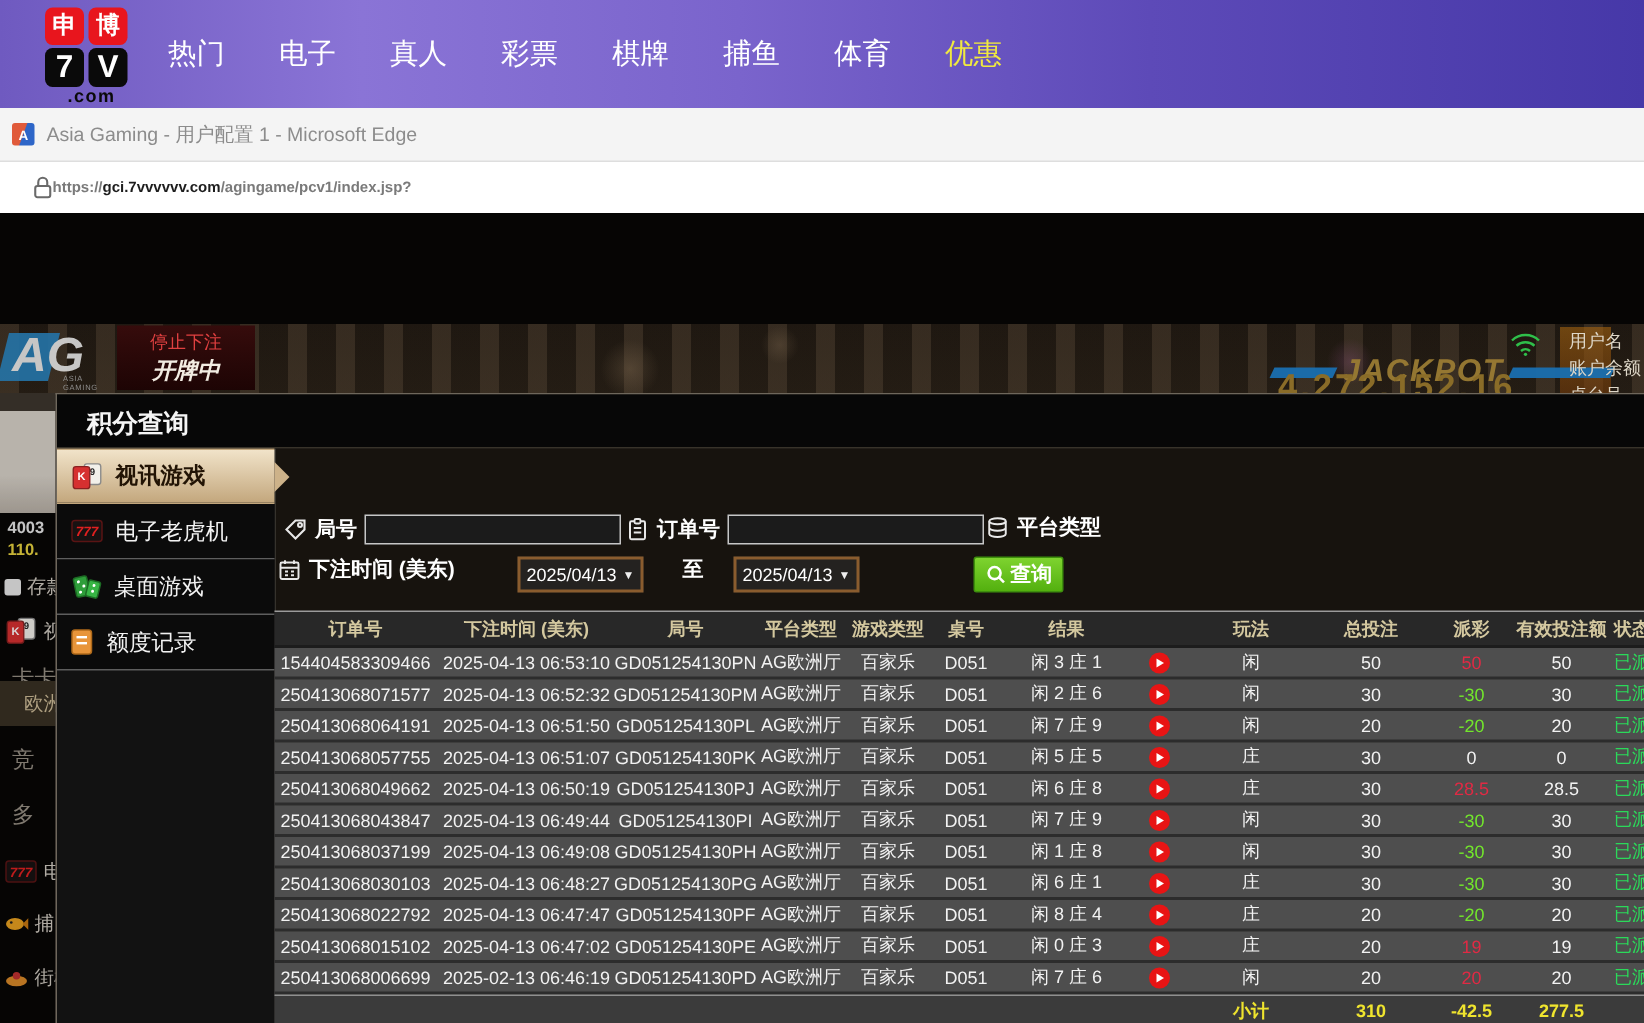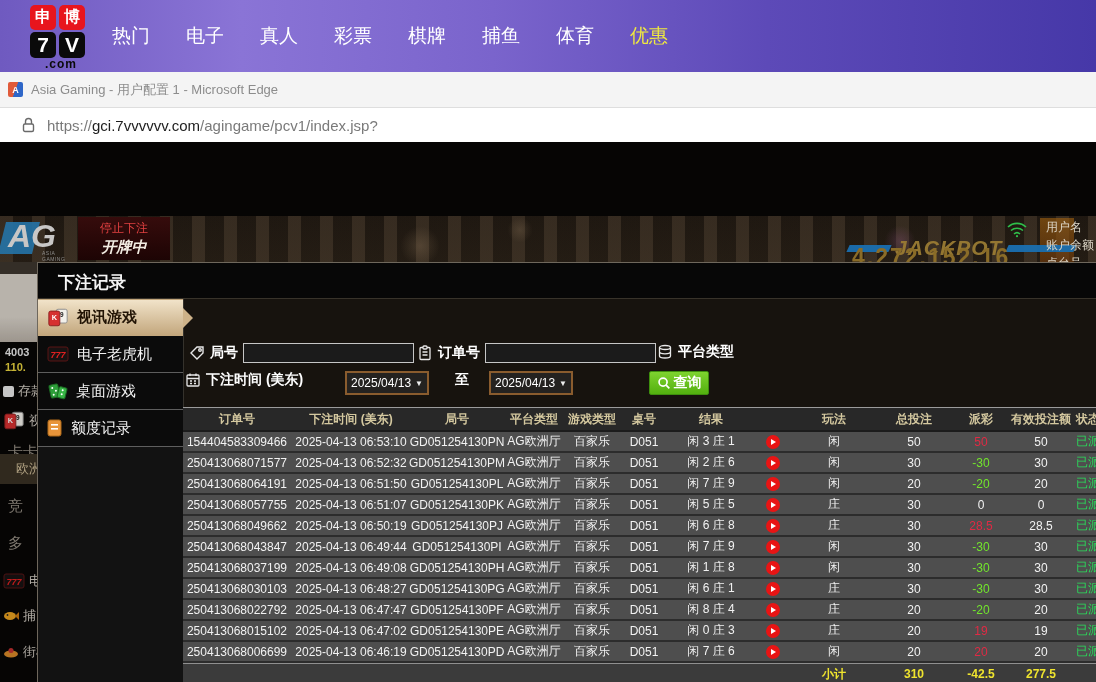--- a/index.html
+++ b/index.html
@@ -26,21 +26,21 @@
   
   .tabbar{position:absolute;left:0;top:72px;width:1096px;height:35px;background:#f4f4f4;
     border-bottom:1px solid #dedede;display:flex;align-items:center;}
   .favicon{width:15px;height:15px;margin-left:8px;border-radius:2px;
     background:linear-gradient(110deg,#e05a3a 48%,#2e66c8 52%);
     color:#fff;font-size:9px;font-weight:bold;display:flex;align-items:center;justify-content:center;}
   .tab-title{color:#8c8c8c;font-size:13px;margin-left:8px;}
   .urlbar{position:absolute;left:0;top:108px;width:1096px;height:34px;background:#ffffff;
     border-bottom:1px solid #c9c9c9;display:flex;align-items:center;}
   .lock{margin-left:22px;display:flex;align-items:center;}
-  .url-text{font-size:15px;margin-left:12px;color:#7a7a7a;}
+  .url-text{font-size:10px;color:#7a7a7a;font-weight:bold;}
   .url-text .domain{color:#1d1d1d;}
   
   .lobby{position:absolute;left:0;top:142px;width:1096px;height:540px;background:#060504;}
   .banner{position:absolute;left:0;top:74px;width:1096px;height:46px;
     background:
       radial-gradient(circle 28px at 420px 30px, rgba(150,125,95,.28), transparent 70%),
       radial-gradient(circle 18px at 520px 14px, rgba(150,125,95,.22), transparent 70%),
       radial-gradient(circle 22px at 900px 25px, rgba(160,90,150,.25), transparent 70%),
       repeating-linear-gradient(90deg, rgba(105,86,66,.30) 0 13px, rgba(20,14,10,.1) 13px 32px),
       linear-gradient(180deg,#201912,#261e15);}
@@ -240,21 +240,21 @@
           <ellipse cx="8" cy="8" rx="7" ry="3.5" fill="#d88828"></ellipse>
           <circle cx="8" cy="4.5" r="2.5" fill="#c03030"></circle>
         </svg>
         <span>街机</span>
       </div>
     </div>
 </div>
 
 <div class="modal">
   <div class="modal-titlebar">
-    <div class="modal-title">下注记录</div>
+    <div class="modal-title">积分查询</div>
   </div>
   <div class="side">
       <div class="side-item active">
         <span class="f-ico">
           <svg width="22" height="19" viewBox="0 0 24 20">
             <rect x="10" y="1" width="12" height="15" rx="2" fill="#f2f0ea" stroke="#8a8a8a"></rect>
             <text x="16" y="9" font-size="7" fill="#222" text-anchor="middle" font-weight="bold">9</text>
             <rect x="2" y="3" width="12" height="16" rx="2" fill="#d63030" stroke="#8a2020"></rect>
             <text x="8" y="13" font-size="8" fill="#fff" text-anchor="middle" font-weight="bold">K</text>
           </svg>
@@ -591,21 +591,21 @@
           <div class="cell">
             <span class="pos">19</span>
           </div>
           <div class="cell">19</div>
           <div class="cell left">
             <span class="status">已派彩</span>
           </div>
         </div>
         <div class="trow data">
           <div class="cell">250413068006699</div>
-          <div class="cell">2025-04-13 06:46:19</div>
+          <div class="cell">2025-02-13 06:46:19</div>
           <div class="cell">GD051254130PD</div>
           <div class="cell">AG欧洲厅</div>
           <div class="cell">百家乐</div>
           <div class="cell">D051</div>
           <div class="cell">闲 7 庄 6</div>
           <div class="cell">
             <span class="play"></span>
           </div>
           <div class="cell">闲</div>
           <div class="cell">20</div>

